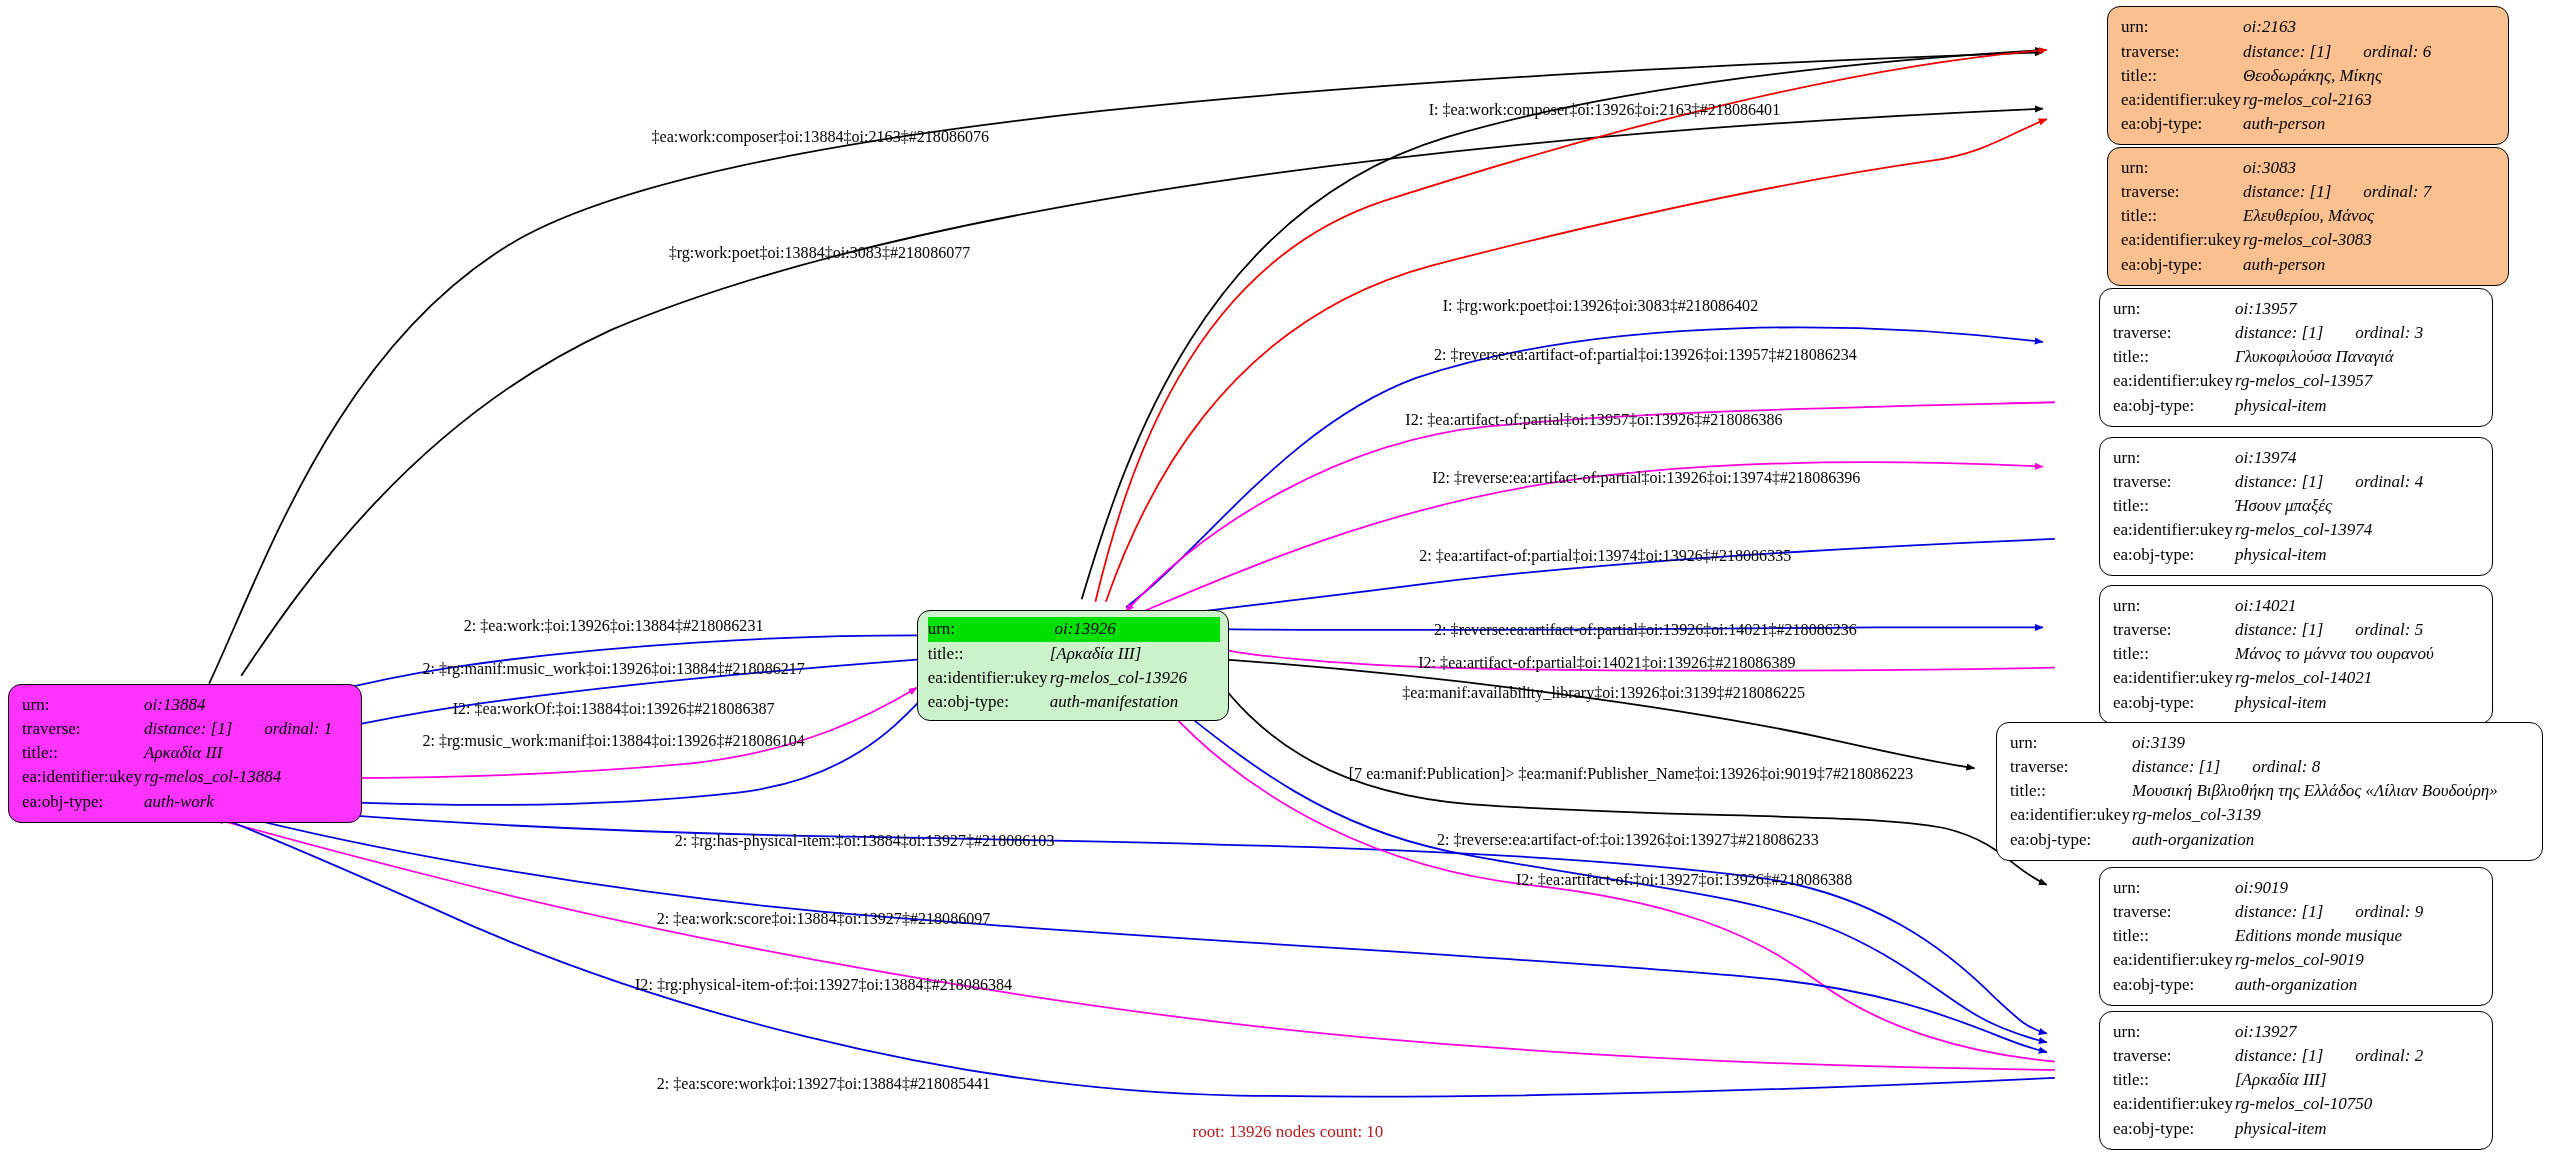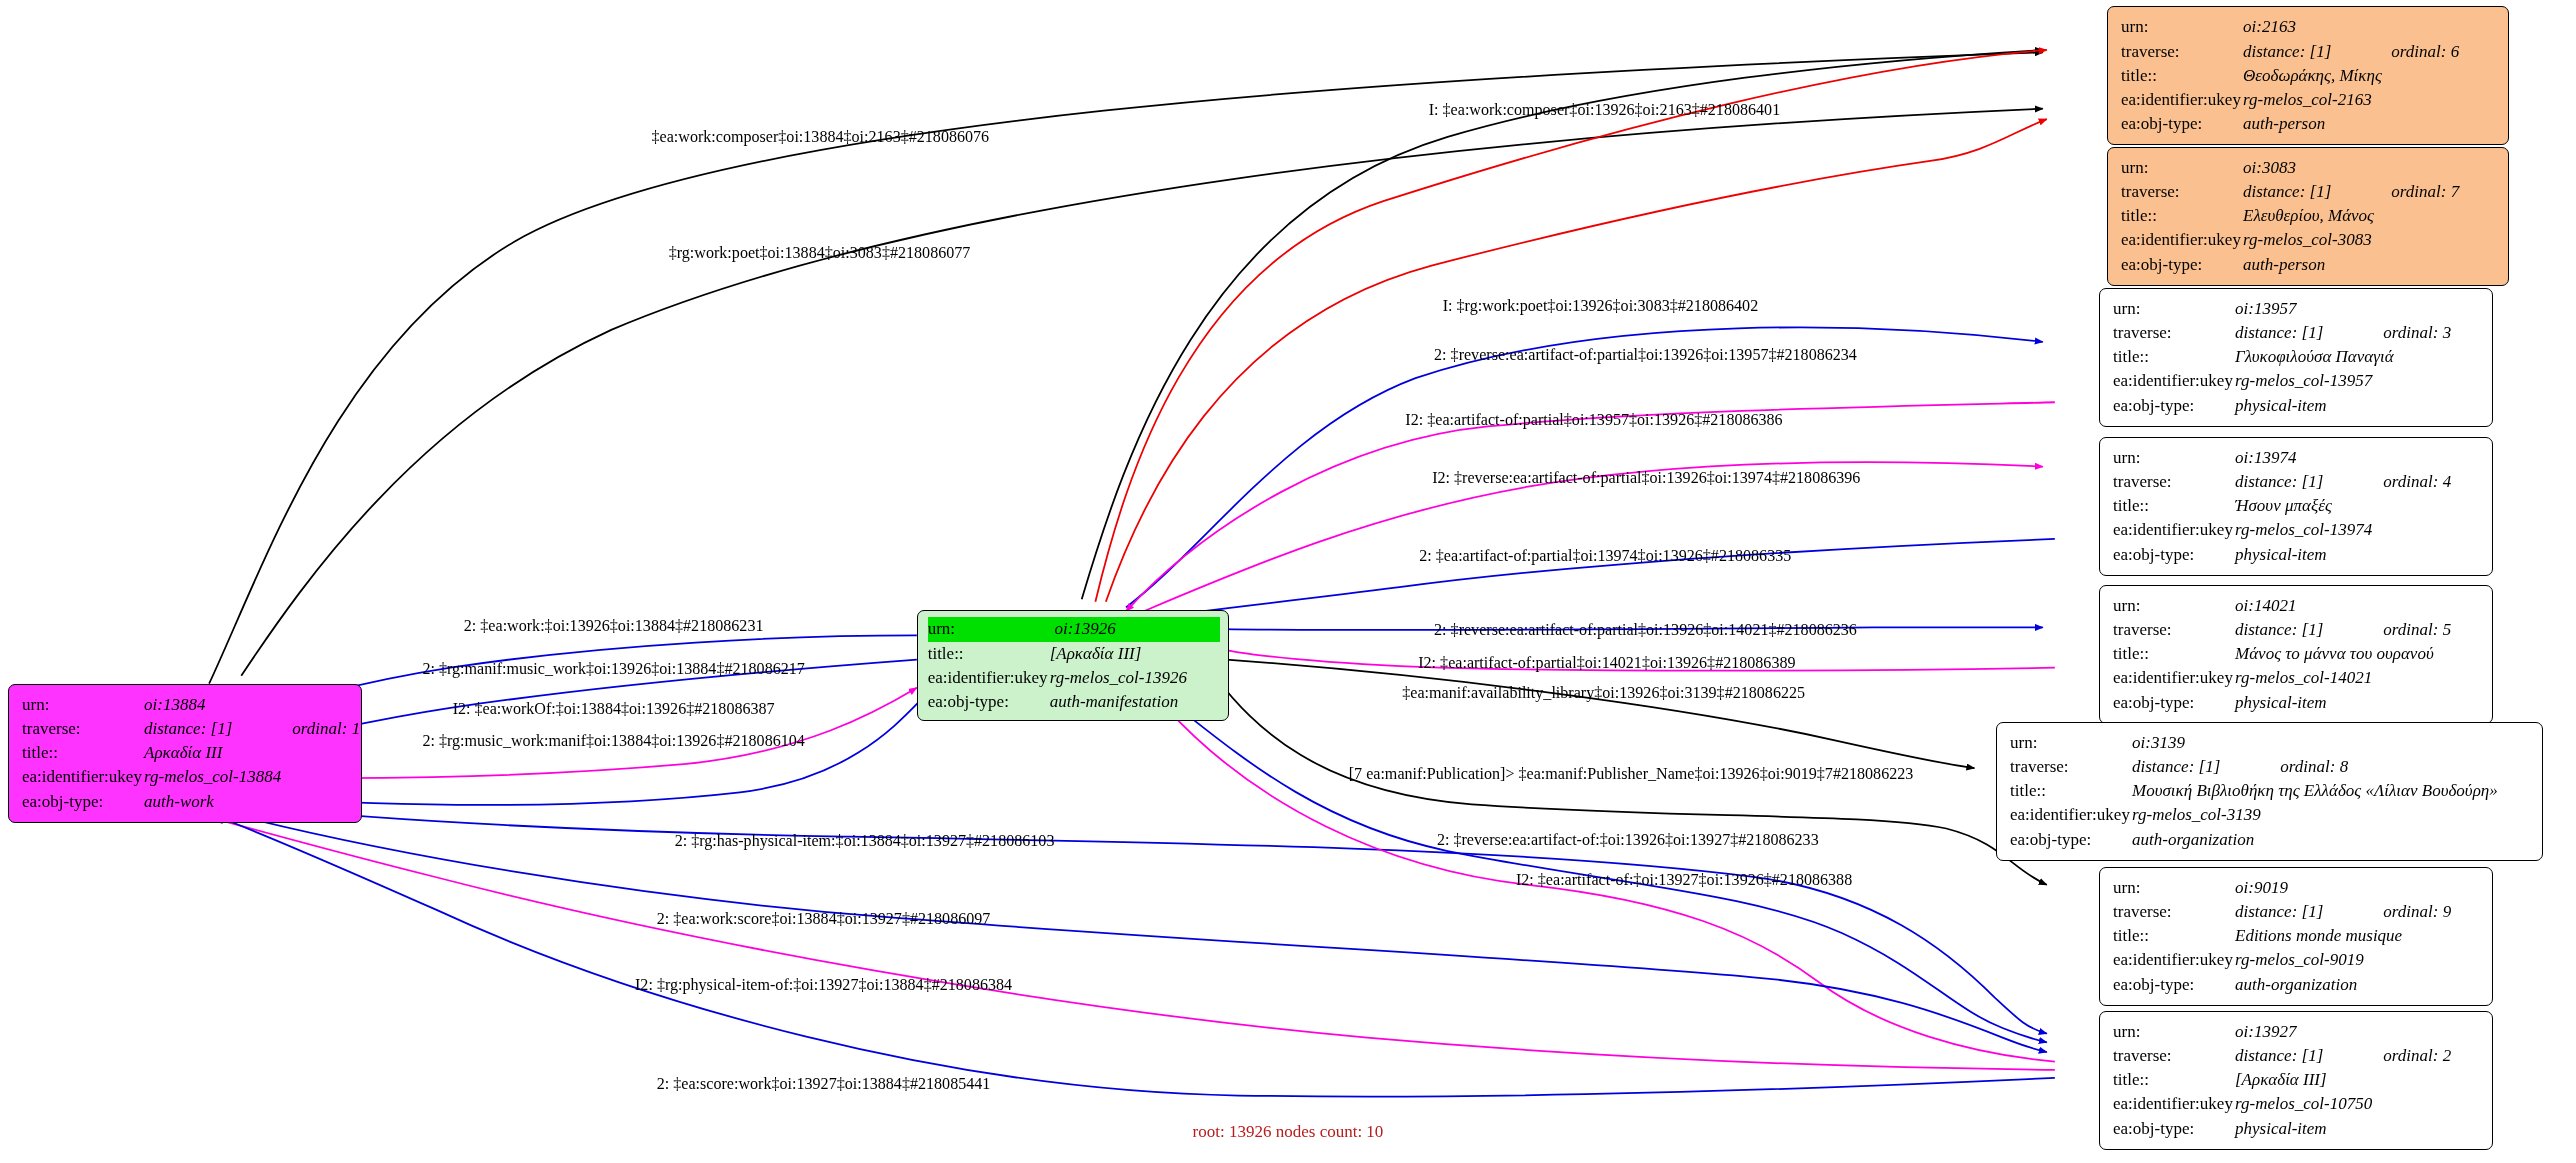--- a/index.html
+++ b/index.html
@@ -34,21 +34,21 @@
     font-family: "Liberation Serif", "DejaVu Serif", serif;
     font-size: 20px;
     fill: #000000;
     text-anchor: middle;
     white-space: pre;
   }
   .node-box {
     position: absolute;
     box-sizing: border-box;
     border: 1.3px solid #000000;
-    border-radius: 7px;
+    border-radius: 13px;
     background: #ffffff;
     padding: 8px 11.3px 8px 13px;
     font-size: 17px;
     line-height: 1.42;
     color: #000000;
   }
   .node-box.orange { background: #fac090; }
   .node-box.magenta { background: #ff33ff; }
   .node-box.green-mani { background: #ccf2cc; }
   .node-row {
@@ -74,21 +74,21 @@
   .node-row.highlight .node-val { padding-left: 1.6px; }
   .caption {
     position: absolute;
     left: 0;
     width: 2576px;
     text-align: center;
     font-size: 17px;
     color: #b91c1c;
   }
   .traverse-val { display: inline-block; }
-  .traverse-ord { display: inline-block; padding-left: 32px; margin-left: 28px; }
+  .traverse-ord { display: inline-block; padding-left: 32px; }
 </style>
 </head>
 <body>
 
 <div id="graph-root">
 
   <svg id="graph-canvas" viewBox="0 0 3203 1447">
     <defs>
       <marker id="ah-black" markerWidth="11" markerHeight="9" refX="10" refY="4.5" orient="auto" markerUnits="userSpaceOnUse">
         <path d="M0,0 L11,4.5 L0,9 z" fill="#000000"></path>

